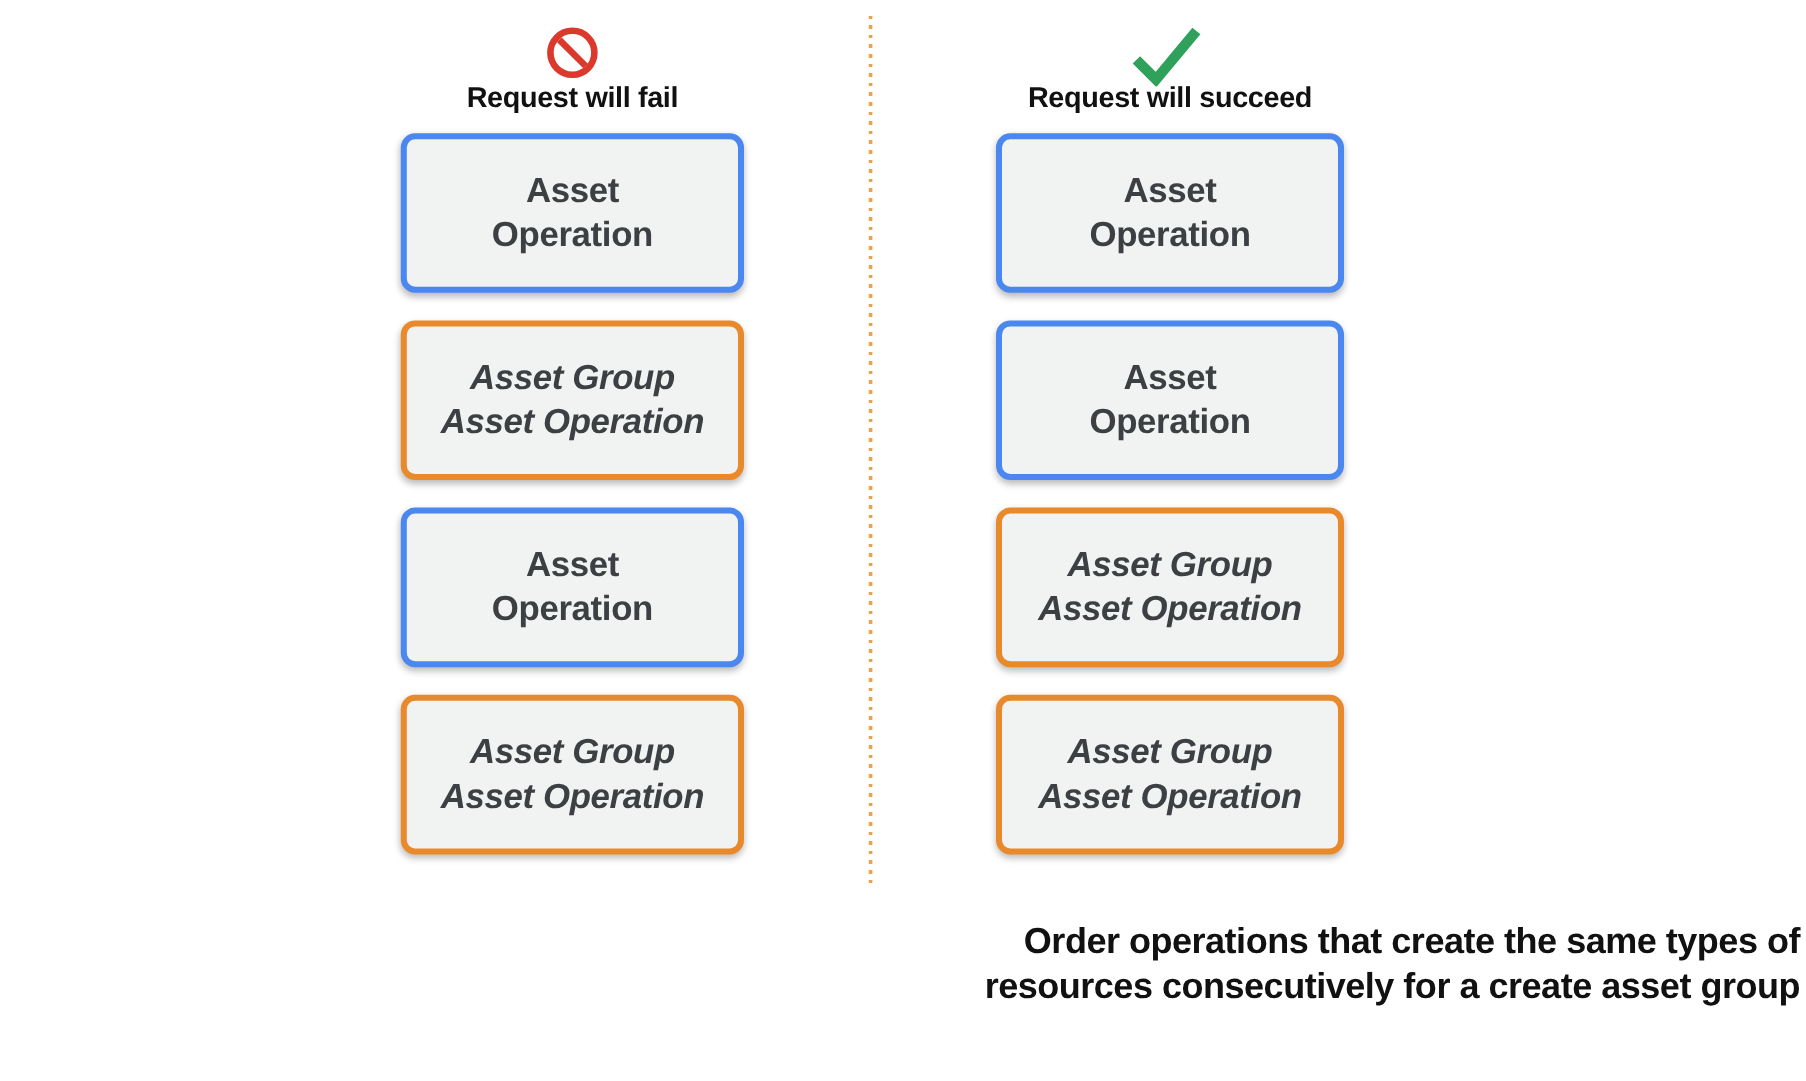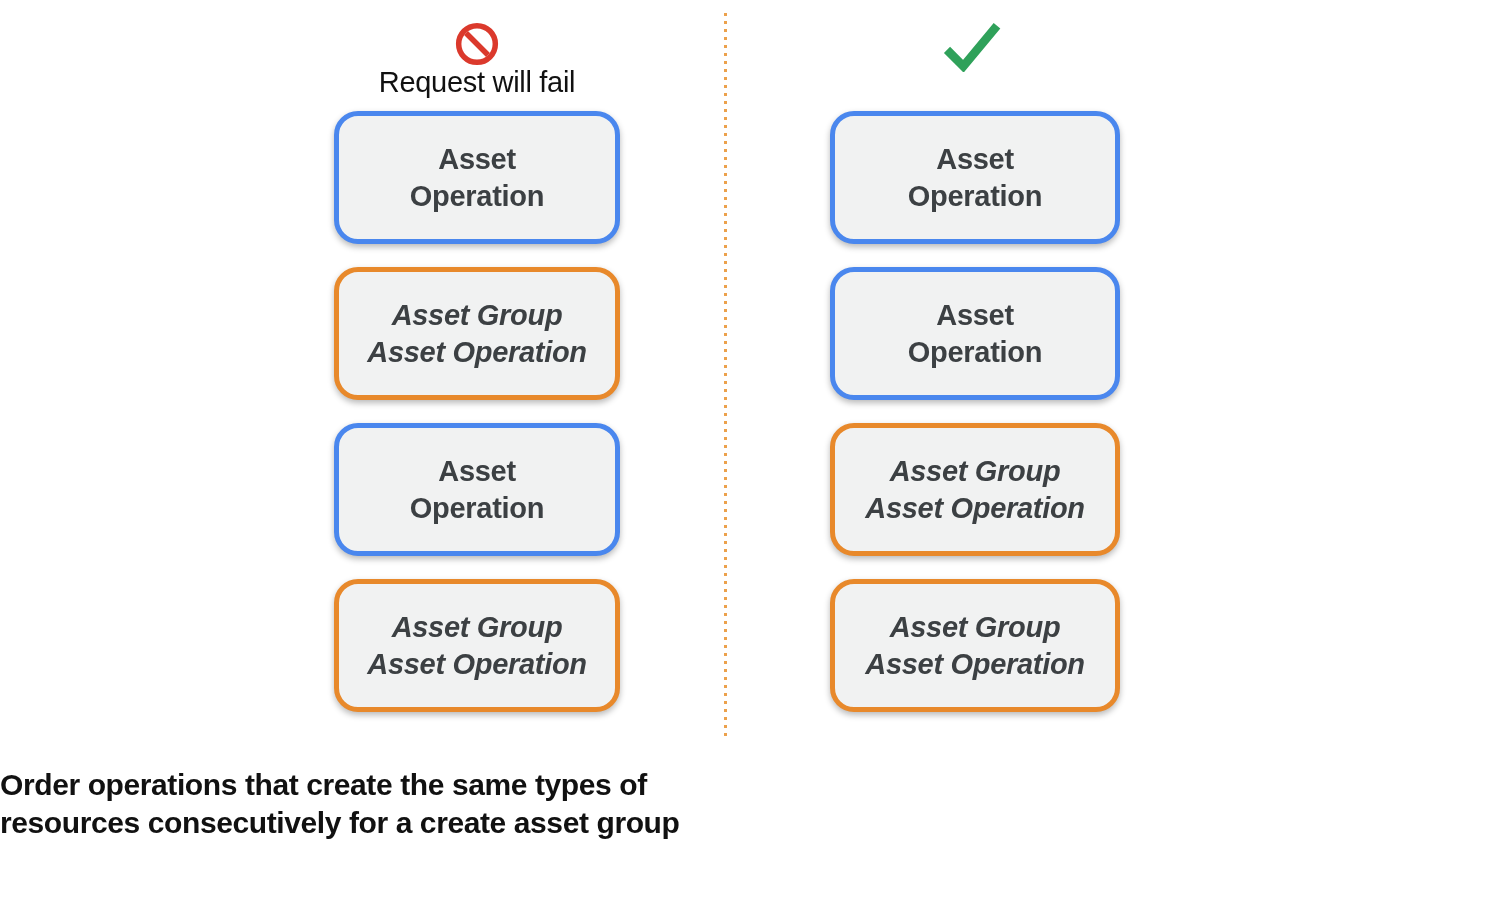--- a/index.html
+++ b/index.html
@@ -27,35 +27,35 @@
   .checkmark-icon {
     top: 22px; left: calc(50% - 34px);
     width: 62px; height: 50px;
   }
 
   .col-heading {
     position: absolute;
     top: 67px; left: -60px; right: -60px;
     margin: 0;
     text-align: center;
-    font-size: 29px;
+    font-size: 24px;
     line-height: 30px;
-    font-weight: normal;
+    font-weight: bold;
     color: var(--heading-text, #111111);
     letter-spacing: -0.3px;
   }
 
   .box {
     position: absolute;
     left: 0; right: 0;
     height: 133px;
     box-sizing: border-box;
     background: var(--box-fill, #F1F2F2);
     border: 5px solid transparent;
-    border-radius: 24px;
+    border-radius: 12px;
     box-shadow: 0 3px 6px rgba(0,0,0,0.28);
     display: flex;
     flex-direction: column;
     align-items: center;
     justify-content: center;
     text-align: center;
   }
   .box.blue   { border-color: var(--blue-border, #4A87EE); }
   .box.orange { border-color: var(--orange-border, #E8892B); font-style: italic; }
   .box-pos-0 { top: 111px; }
@@ -87,26 +87,27 @@
       transparent 8px
     );
   }
 
   .caption {
     position: absolute;
     top: 766px;
     left: 0;
     width: 1452px;
     margin: 0;
-    text-align: left;
+    text-align: right;
     font-size: 30px;
     line-height: 38px;
     font-weight: bold;
     color: var(--caption-text, #111111);
     letter-spacing: -0.4px;
+    padding-left: 48px;
   }
   .caption-line { display: block; }
 </style>
 </head>
 <body>
 
 <div class="page">
 
   <section class="column column-fail">
     <svg class="col-icon prohibition-icon" viewBox="0 0 48 48" aria-hidden="true">
@@ -132,20 +133,21 @@
       <span class="box-line">Asset Operation</span>
     </div>
   </section>
 
   <div class="divider"></div>
 
   <section class="column column-succeed">
     <svg class="col-icon checkmark-icon" viewBox="0 0 64 52" aria-hidden="true">
       <path d="M6 29 L23 46 L58 4" fill="none" stroke="#2FA15A" stroke-width="9" stroke-linecap="butt" stroke-linejoin="miter"></path>
     </svg>
+    <h2 class="col-heading">Request will succeed</h2>
 
     <div class="box blue box-pos-0">
       <span class="box-line">Asset</span>
       <span class="box-line">Operation</span>
     </div>
     <div class="box blue box-pos-1">
       <span class="box-line">Asset</span>
       <span class="box-line">Operation</span>
     </div>
     <div class="box orange box-pos-2">

